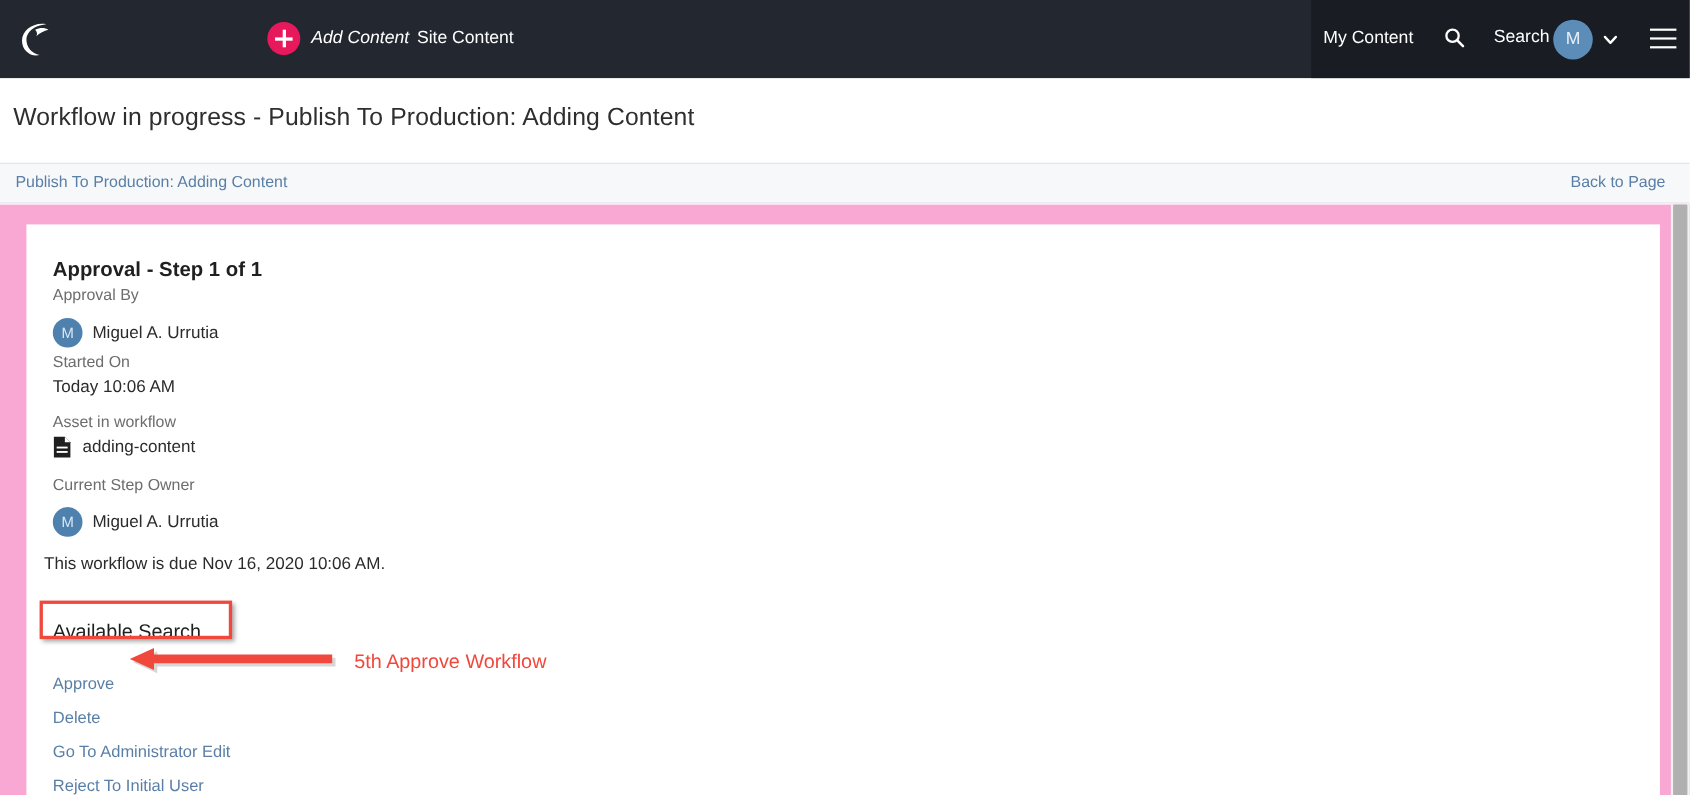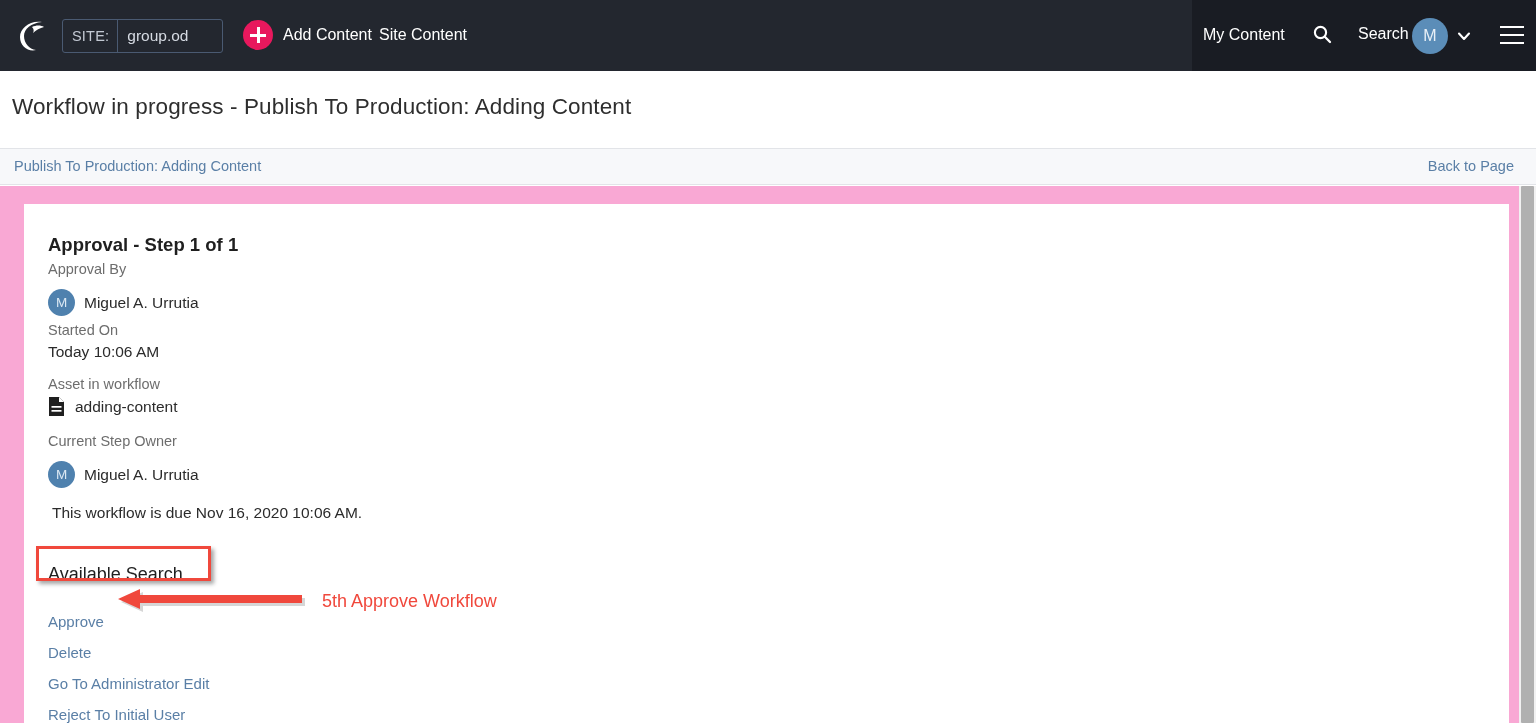--- a/index.html
+++ b/index.html
@@ -47,20 +47,21 @@
     display: flex; align-items: center;
     padding: 0 10px 0 9px;
     color: #d6dbe3;
     font-size: 15.5px;
     min-width: 104px;
   }
   .addcontent {
     position: absolute; left: 243px; top: 20px;
     display: flex; align-items: center; gap: 10px;
     cursor: pointer;
+    font-style: italic;
   }
   .plus-circle {
     width: 30px; height: 30px; border-radius: 50%;
     background: #e8185d;
     position: relative; flex: none;
   }
   .plus-circle::before, .plus-circle::after {
     content: ""; position: absolute; background: #fff;
   }
   .plus-circle::before { left: 7px; top: 13.5px; width: 16px; height: 3px; }
@@ -162,21 +163,21 @@
   .personrow { position: absolute; left: 24px; display: flex; align-items: center; gap: 9px; }
   .avatar-sm {
     width: 27px; height: 27px; border-radius: 50%;
     background: #4f81ae; color: #dbe8f3;
     font-size: 13.5px; display: flex; align-items: center; justify-content: center;
     flex: none;
   }
   .person-name { font-size: 15.5px; color: #2b2b2b; text-align: center; }
   .assetrow { position: absolute; left: 24px; display: flex; align-items: center; gap: 10px; }
   .asset-name { font-size: 15.5px; color: #2b2b2b; }
-  .duetext { position: absolute; left: 28px; font-size: 15.5px; color: #2b2b2b; text-align: center; }
+  .duetext { position: absolute; left: 16px; font-size: 15.5px; color: #2b2b2b; text-align: center; }
 
   .avail-head {
     position: absolute; left: 24px; top: 360px;
     font-size: 18px; color: #1f1f1f;
   }
   .actionlink {
     position: absolute; left: 24px;
     font-size: 15px; color: #5a7fa6; text-decoration: none; cursor: pointer;
   }
 
@@ -206,24 +207,20 @@
 <div class="topnav">
   <div class="topnav-right-bg"></div>
 
   <div class="logo">
     <svg width="40" height="40" viewBox="0 0 40 40">
       <path d="M30 6 C18 4 8 12 8 21 C8 30 16 36 24 34 C17 33 12 27 12 20 C12 13 19 7 30 6 Z" fill="#ffffff"></path>
       <path d="M20 11 C24 9 29 9 32 11 C28 12 24 14 21 17 C22 15 22 13 20 11 Z" fill="#ffffff"></path>
     </svg>
   </div>
 
-  <div class="site-box">
-    <div class="site-label">SITE:</div>
-    <div class="site-value">group.od</div>
-  </div>
 
   <div class="addcontent">
     <div class="plus-circle"></div>
     <span class="addcontent-label">Add Content</span>
   </div>
 
   <div class="sitecontent">Site Content</div>
 
   <div class="mycontent">My Content</div>
 

